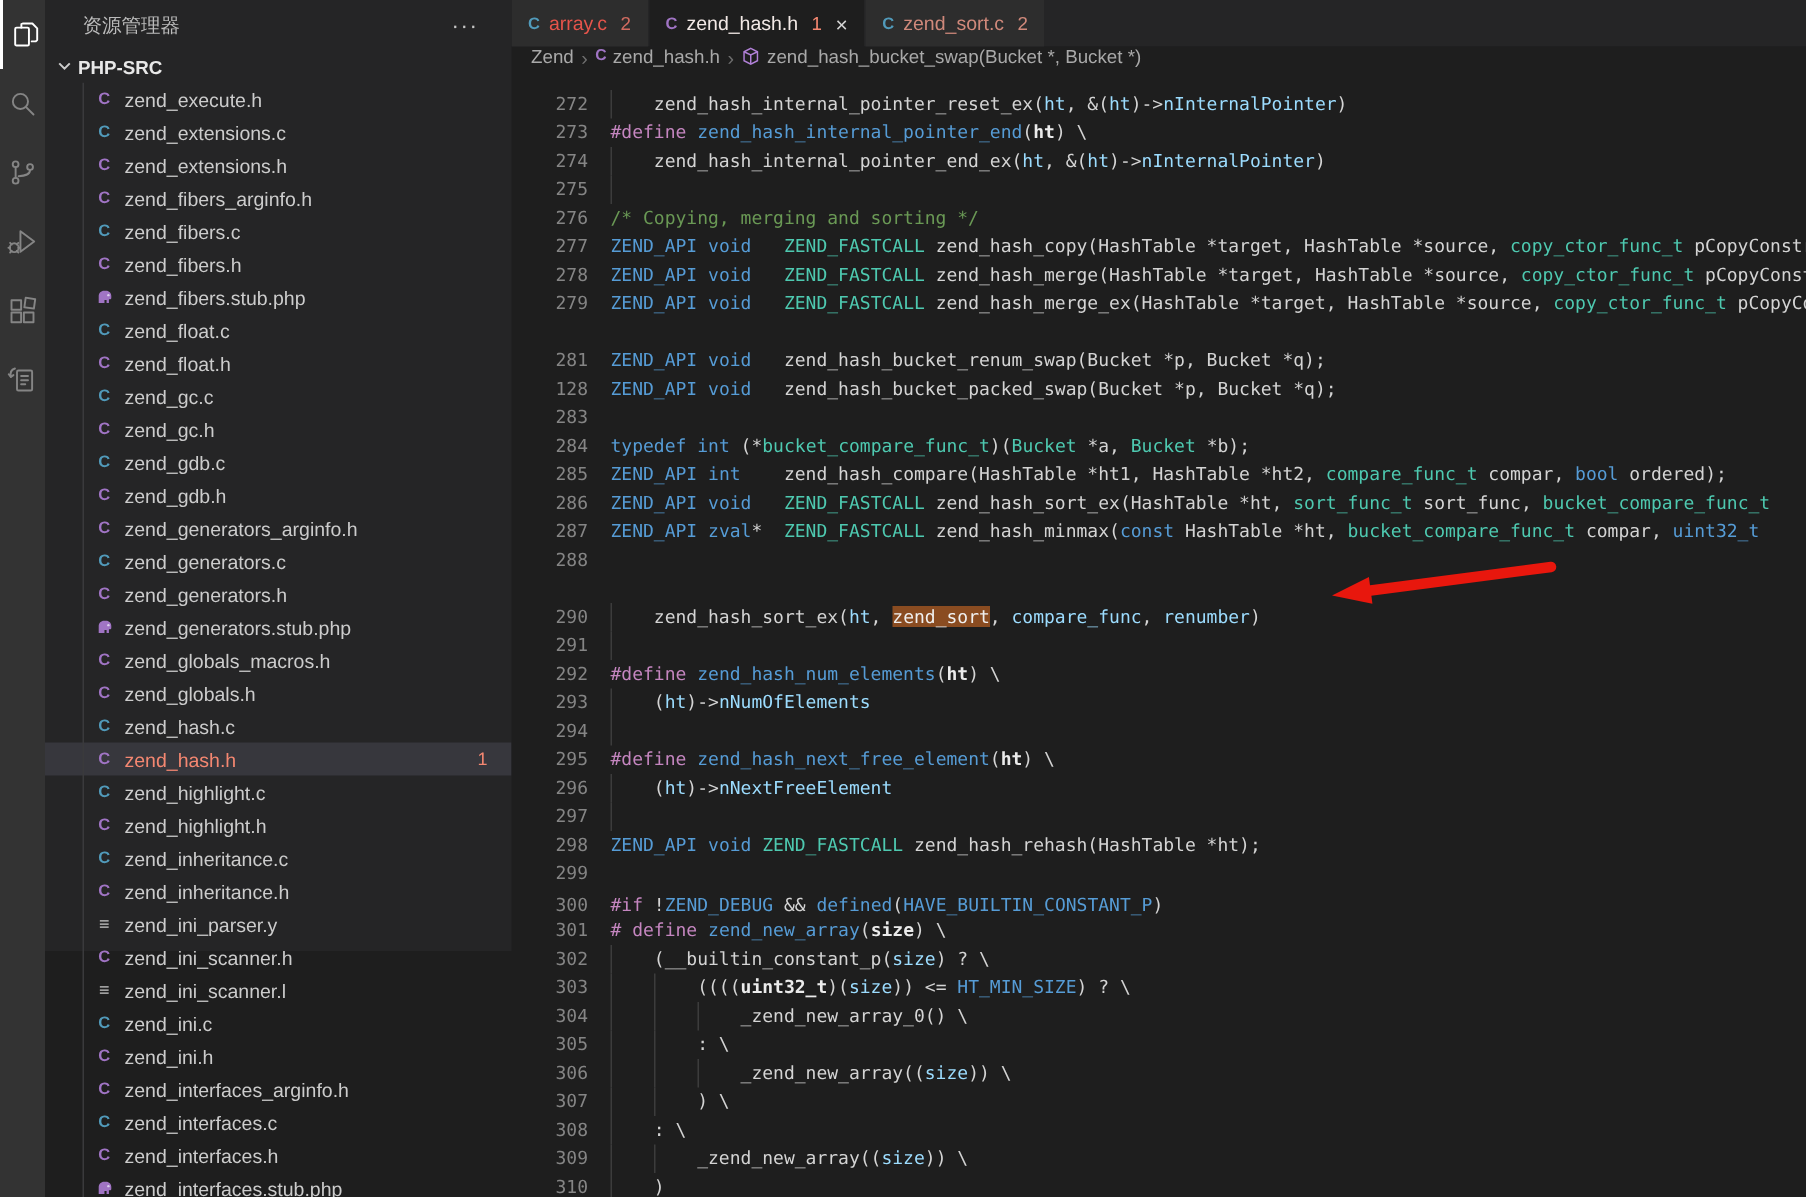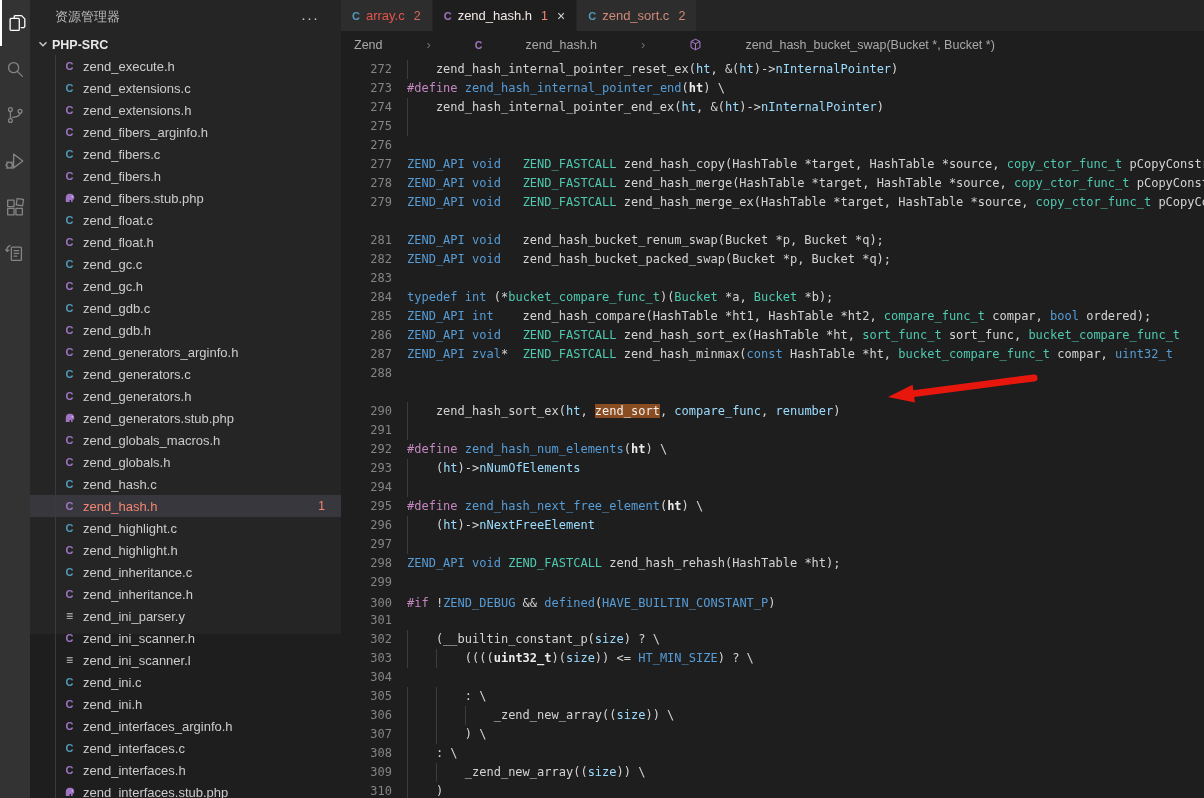--- a/index.html
+++ b/index.html
@@ -29,21 +29,21 @@
   
   .editor{position:absolute;left:341px;top:0;width:863px;height:798px;background:#1e1e1e;}
   .tabbar{height:31px;background:#252526;display:flex;align-items:stretch;}
   .tab{display:flex;align-items:center;padding:0 11px;background:#2d2d2d;margin-right:1px;font-size:13px;cursor:pointer;}
   .tab.active{background:#1e1e1e;}
   .tab .cico{font-weight:bold;font-size:11px;margin-right:6px;}
   .tab .cico.c-blue{color:#519aba;}
   .tab .cico.c-purple{color:#a074c4;}
   .tab .tbadge{margin-left:9px;font-size:12.5px;}
   .tab .tclose{margin-left:9px;color:#d4d4d4;font-size:14px;line-height:1;}
-  .breadcrumb{height:27px;display:flex;align-items:center;padding-left:13px;font-size:12.5px;color:#a9a9a9;background:#1e1e1e;white-space:nowrap;gap:39px;}
+  .breadcrumb{height:27px;display:flex;align-items:flex-start;padding-left:13px;font-size:12.5px;color:#a9a9a9;background:#1e1e1e;white-space:nowrap;}
   .bc-sep{color:#6e6e6e;margin:0 5px;font-size:13px;}
   .bc-cico{font-weight:bold;font-size:10.5px;color:#a074c4;margin-right:4px;}
   .bc-sym{width:13px;height:13px;margin-right:4px;}
   .bc-sym svg{width:13px;height:13px;stroke:#b180d7;fill:none;stroke-width:1.2;}
   
   .code{position:absolute;top:58px;left:0;width:863px;height:740px;overflow:hidden;
         font-family:"DejaVu Sans Mono",monospace;font-size:12px;}
   .code-line{position:absolute;left:0;width:100%;height:19px;line-height:19px;}
   .code-line.current{box-shadow:inset 0 1px 0 #363636, inset 0 -1px 0 #363636;}
   .ln{position:absolute;left:0;width:51px;text-align:right;color:#858585;}
@@ -326,39 +326,40 @@
       <div class="code-line" style="top: 40px;">
         <span class="ln">274</span>
         <span class="ct"><span class="ig" style="left: 0ch;"></span><span class="tk-d">    zend_hash_internal_pointer_end_ex(</span><span class="tk-v">ht</span><span class="tk-d">, &amp;(</span><span class="tk-v">ht</span><span class="tk-d">)-&gt;</span><span class="tk-v">nInternalPointer</span><span class="tk-d">)</span></span>
       </div>
       <div class="code-line" style="top: 59px;">
         <span class="ln">275</span>
         <span class="ct"><span class="ig" style="left: 0ch;"></span></span>
       </div>
       <div class="code-line" style="top: 78px;">
         <span class="ln">276</span>
+        <span class="ct"><span class="tk-c">/* Copying, merging and sorting */</span></span>
       </div>
       <div class="code-line" style="top: 97px;">
         <span class="ln">277</span>
         <span class="ct"><span class="tk-k">ZEND_API</span><span class="tk-d"> </span><span class="tk-k">void</span><span class="tk-d">   </span><span class="tk-t">ZEND_FASTCALL</span><span class="tk-d"> zend_hash_copy(HashTable *target, HashTable *source, </span><span class="tk-t">copy_ctor_func_t</span><span class="tk-d"> pCopyConstructor);</span></span>
       </div>
       <div class="code-line" style="top: 116px;">
         <span class="ln">278</span>
         <span class="ct"><span class="tk-k">ZEND_API</span><span class="tk-d"> </span><span class="tk-k">void</span><span class="tk-d">   </span><span class="tk-t">ZEND_FASTCALL</span><span class="tk-d"> zend_hash_merge(HashTable *target, HashTable *source, </span><span class="tk-t">copy_ctor_func_t</span><span class="tk-d"> pCopyConstructor, </span></span>
       </div>
       <div class="code-line" style="top: 135px;">
         <span class="ln">279</span>
         <span class="ct"><span class="tk-k">ZEND_API</span><span class="tk-d"> </span><span class="tk-k">void</span><span class="tk-d">   </span><span class="tk-t">ZEND_FASTCALL</span><span class="tk-d"> zend_hash_merge_ex(HashTable *target, HashTable *source, </span><span class="tk-t">copy_ctor_func_t</span><span class="tk-d"> pCopyConstructor, </span></span>
       </div>
       <div class="code-line" style="top: 173px;">
         <span class="ln">281</span>
         <span class="ct"><span class="tk-k">ZEND_API</span><span class="tk-d"> </span><span class="tk-k">void</span><span class="tk-d">   zend_hash_bucket_renum_swap(Bucket *p, Bucket *q);</span></span>
       </div>
       <div class="code-line" style="top: 192px;">
-        <span class="ln">282</span>
+        <span class="ln">128</span>
         <span class="ct"><span class="tk-k">ZEND_API</span><span class="tk-d"> </span><span class="tk-k">void</span><span class="tk-d">   zend_hash_bucket_packed_swap(Bucket *p, Bucket *q);</span></span>
       </div>
       <div class="code-line" style="top: 211px;">
         <span class="ln">283</span>
         <span class="ct"></span>
       </div>
       <div class="code-line" style="top: 230px;">
         <span class="ln">284</span>
         <span class="ct"><span class="tk-k">typedef</span><span class="tk-d"> </span><span class="tk-k">int</span><span class="tk-d"> (*</span><span class="tk-t">bucket_compare_func_t</span><span class="tk-d">)(</span><span class="tk-t">Bucket</span><span class="tk-d"> *a, </span><span class="tk-t">Bucket</span><span class="tk-d"> *b);</span></span>
       </div>
@@ -417,31 +418,33 @@
       <div class="code-line" style="top: 515px;">
         <span class="ln">299</span>
         <span class="ct"></span>
       </div>
       <div class="code-line" style="top: 536px;">
         <span class="ln">300</span>
         <span class="ct"><span class="tk-p">#if</span><span class="tk-d"> !</span><span class="tk-k">ZEND_DEBUG</span><span class="tk-d"> &amp;&amp; </span><span class="tk-k">defined</span><span class="tk-d">(</span><span class="tk-k">HAVE_BUILTIN_CONSTANT_P</span><span class="tk-d">)</span></span>
       </div>
       <div class="code-line" style="top: 553px;">
         <span class="ln">301</span>
+        <span class="ct"><span class="tk-p"># define</span><span class="tk-d"> </span><span class="tk-k">zend_new_array</span><span class="tk-d">(</span><span class="tk-w">size</span><span class="tk-d">) \</span></span>
       </div>
       <div class="code-line" style="top: 572px;">
         <span class="ln">302</span>
         <span class="ct"><span class="ig" style="left: 0ch;"></span><span class="tk-d">    (__builtin_constant_p(</span><span class="tk-v">size</span><span class="tk-d">) ? \</span></span>
       </div>
       <div class="code-line" style="top: 591px;">
         <span class="ln">303</span>
         <span class="ct"><span class="ig" style="left: 0ch;"></span><span class="ig" style="left: 4ch;"></span><span class="tk-d">        ((((</span><span class="tk-w">uint32_t</span><span class="tk-d">)(</span><span class="tk-v">size</span><span class="tk-d">)) &lt;= </span><span class="tk-k">HT_MIN_SIZE</span><span class="tk-d">) ? \</span></span>
       </div>
       <div class="code-line" style="top: 610px;">
         <span class="ln">304</span>
+        <span class="ct"><span class="ig" style="left: 0ch;"></span><span class="ig" style="left: 4ch;"></span><span class="ig" style="left: 8ch;"></span><span class="tk-d">            _zend_new_array_0() \</span></span>
       </div>
       <div class="code-line" style="top: 629px;">
         <span class="ln">305</span>
         <span class="ct"><span class="ig" style="left: 0ch;"></span><span class="ig" style="left: 4ch;"></span><span class="tk-d">        : \</span></span>
       </div>
       <div class="code-line" style="top: 648px;">
         <span class="ln">306</span>
         <span class="ct"><span class="ig" style="left: 0ch;"></span><span class="ig" style="left: 4ch;"></span><span class="ig" style="left: 8ch;"></span><span class="tk-d">            _zend_new_array((</span><span class="tk-v">size</span><span class="tk-d">)) \</span></span>
       </div>
       <div class="code-line" style="top: 667px;">

